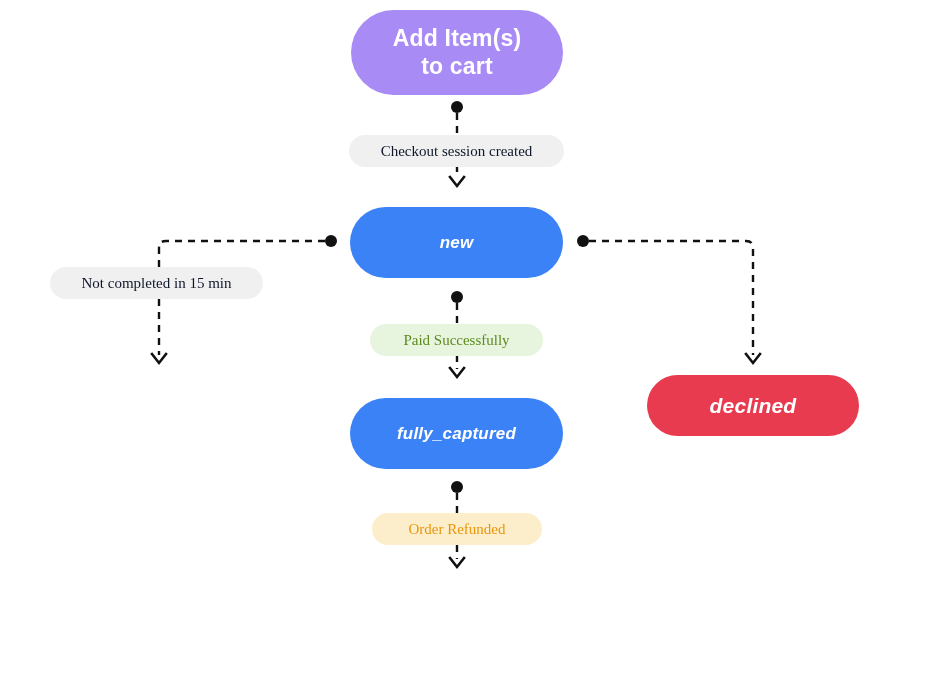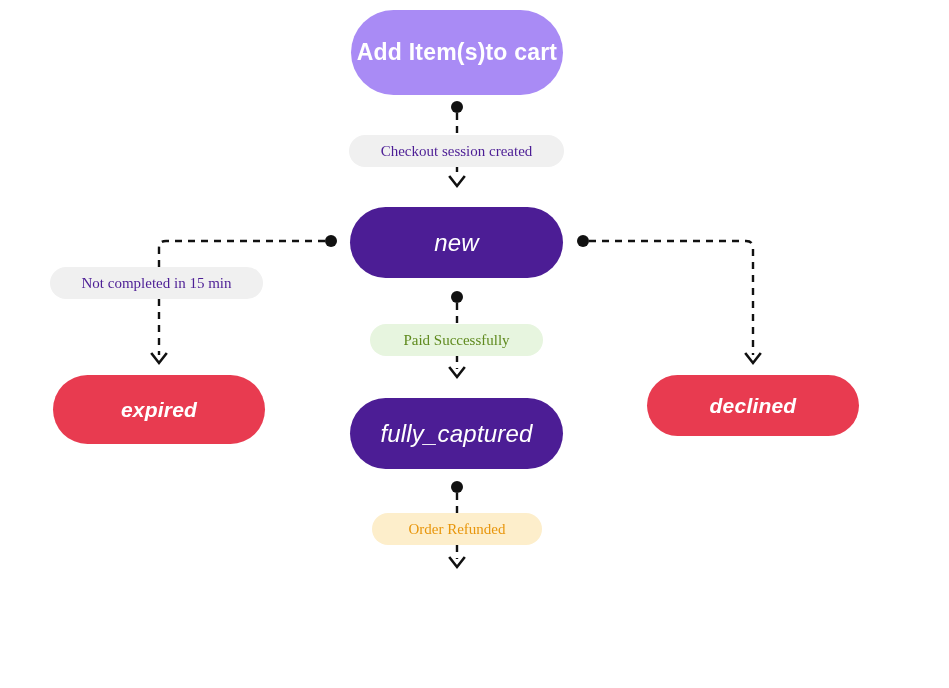--- a/index.html
+++ b/index.html
@@ -20,34 +20,34 @@
     inset: 0;
     width: 949px;
     height: 688px;
   }
 
   
   .node {
     position: absolute;
     box-sizing: border-box;
     display: flex;
-    flex-direction: row;
+    flex-direction: column;
     align-items: center;
     justify-content: center;
     border-radius: 999px;
     color: #ffffff;
     text-align: right;
     letter-spacing: 0.2px;
     z-index: 3;
   }
   .node-state {
     font-style: italic;
-    font-weight: normal;
-    font-size: 24px;
-    background: #4c1d95;
+    font-weight: bold;
+    font-size: 17px;
+    background: #3b82f6;
   }
   .node-start {
     font-style: normal;
     font-weight: bold;
     font-size: 23px;
     line-height: 1.18;
     background: #a98bf5;
   }
   .node-terminal {
     font-style: italic;
@@ -63,21 +63,21 @@
     box-sizing: border-box;
     display: flex;
     align-items: center;
     justify-content: center;
     border-radius: 999px;
     font-family: "Liberation Serif", serif;
     font-size: 15px;
     white-space: nowrap;
     z-index: 4;
   }
-  .label-neutral { background: #f0f0f0; color: #4c1d95; }
+  .label-neutral { background: #f0f0f0; color: #0f172a; }
   .label-success { background: #e7f5df; color: #5f8a1e; }
   .label-warning { background: #fdeecb; color: #e8960c; }
 
   
   #edges {
     position: absolute;
     left: 0;
     top: 0;
     width: 949px;
     height: 688px;
@@ -139,23 +139,20 @@
 
   <div class="node node-start" style="left:351px; top:10px; width:212px; height:85px;">
     <span class="node-line">Add Item(s)</span>
     <span class="node-line">to cart</span>
   </div>
 
   <div class="node node-state" style="left:350px; top:207px; width:213px; height:71px;">
     <span class="node-line">new</span>
   </div>
 
-  <div class="node node-terminal" style="left:53px; top:375px; width:212px; height:69px;">
-    <span class="node-line">expired</span>
-  </div>
 
   <div class="node node-terminal" style="left:647px; top:375px; width:212px; height:61px;">
     <span class="node-line">declined</span>
   </div>
 
   <div class="node node-state" style="left:350px; top:398px; width:213px; height:71px;">
     <span class="node-line">fully_captured</span>
   </div>
 
 

